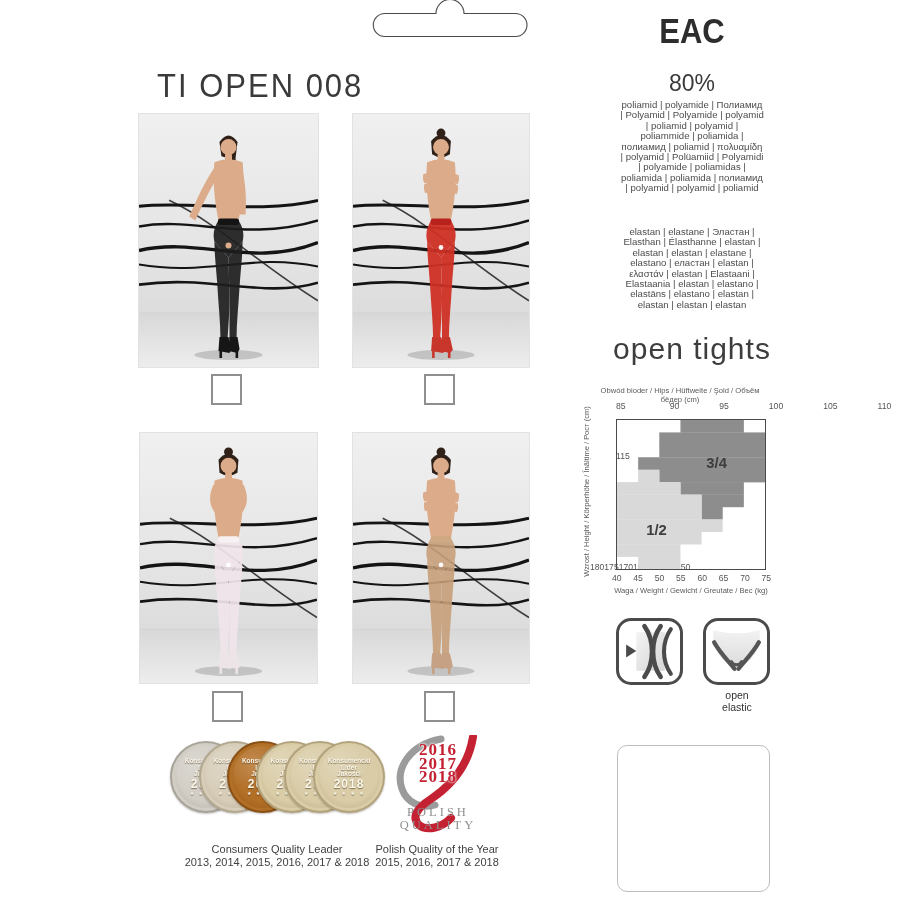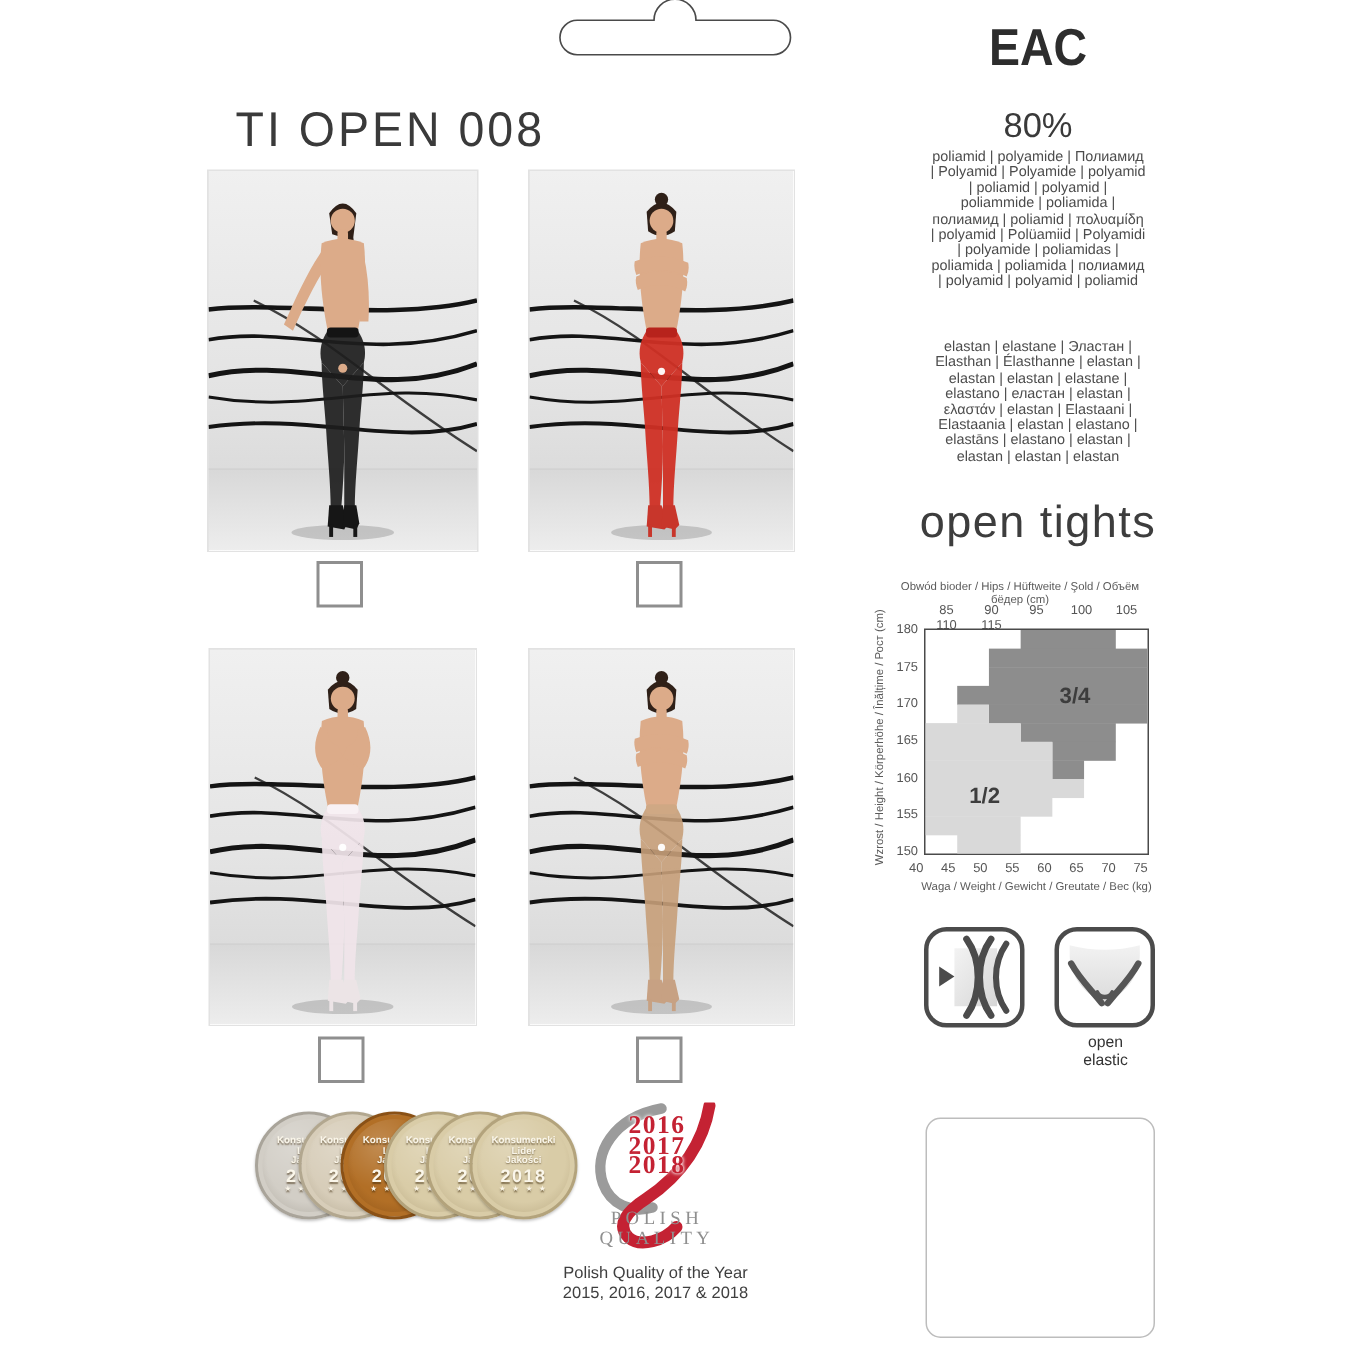--- a/index.html
+++ b/index.html
@@ -35,28 +35,28 @@
   
   .rc-center{left:600px;width:184px;text-align:center;}
   #pct80{top:70px;font-size:23px;color:#3a3a3a;}
   #poly-lines{top:100px;font-size:9.6px;line-height:10.4px;color:#4c4c4c;}
   #pct20{top:198px;font-size:23px;color:#3a3a3a;}
   #elas-lines{top:227px;font-size:9.6px;line-height:10.4px;color:#4c4c4c;}
   #product-type{top:332px;font-size:30px;color:#3d3d3d;letter-spacing:1px;font-weight:400;}
 
   
   #hips-label{left:589px;top:386px;width:182px;text-align:center;font-size:7.6px;color:#5a5a5a;}
-  #hips-ticks{left:616px;top:401px;width:150px;display:grid;grid-template-columns:repeat(5,1fr);
-              font-size:8.6px;color:#555;text-align:center;}
-  #height-ticks{left:590px;top:414px;width:22px;height:158px;display:flex;flex-direction:column;
+  #hips-ticks{left:616px;top:401px;width:150px;display:grid;grid-template-columns:repeat(6,1fr);
+              font-size:8.6px;color:#555;gap:40px;}
+  #height-ticks{left:590px;top:414px;width:22px;height:158px;display:flex;flex-direction:row;
                 justify-content:space-between;align-items:flex-end;font-size:8.6px;color:#555;}
   #chart-box{left:616px;top:419px;width:150px;height:151px;border:1.5px solid #4a4a4a;box-sizing:border-box;}
   #chart-box svg{display:block;width:100%;height:100%;}
   #weight-ticks{left:606px;top:573px;width:171px;display:grid;grid-template-columns:repeat(8,1fr);
-                font-size:8.6px;color:#555;text-align:left;}
+                font-size:8.6px;color:#555;text-align:center;}
   #weight-label{left:601px;top:586px;width:180px;text-align:center;font-size:7.6px;color:#5a5a5a;}
   #height-label{left:491px;top:487px;width:190px;text-align:center;font-size:7.6px;color:#5a5a5a;
                 transform:rotate(-90deg);transform-origin:center;}
 
   
   .feature-icon{width:67px;height:67px;border:3.5px solid #4b4b4b;border-radius:15px;box-sizing:border-box;
                 background:#fff;}
   #feature-icon-elastic{left:616px;top:618px;}
   #feature-icon-crotch{left:703px;top:618px;}
   .feature-caption{top:690px;width:110px;text-align:center;font-size:10.5px;line-height:11.5px;color:#333;}
@@ -385,20 +385,24 @@
       <div class="medal" style="left: 143px; background: radial-gradient(circle at 35% 30%, rgba(255, 255, 255, 0.2), transparent 45%), radial-gradient(circle at 50% 45%, rgb(217, 204, 167) 55%, rgb(179, 163, 124) 98%); border: 2px solid rgb(179, 163, 124); box-shadow: rgb(217, 204, 167) 0px 0px 0px 3px inset, rgba(0, 0, 0, 0.25) 0px 1px 2px;">
         <div class="medal-inner">
           <div class="m-l">Konsumencki</div>
           <div class="m-l">Lider</div>
           <div class="m-l">Jakości</div>
           <div class="m-year">2018</div>
           <div class="m-stars">★ ★ ★ ★</div>
         </div>
       </div>
     </div>
+  <div id="medal-caption" class="abs">
+      <div>Consumers Quality Leader</div>
+      <div>2013, 2014, 2015, 2016, 2017 &amp; 2018</div>
+    </div>
 
   <div id="pq-logo" class="abs">
     <svg viewBox="0 0 106 102" style="position:absolute;left:0;top:0;width:100%;height:100%">
       <path d="M56,4 C24,10 10,34 17,54 C22,68 36,74 50,70" stroke="#9b9b9b" stroke-width="7" fill="none" stroke-linecap="round"></path>
       <path d="M88,2 C84,26 70,48 46,64 C32,73 26,82 34,90 C42,97 58,92 66,83" stroke="#c42233" stroke-width="8" fill="none" stroke-linecap="round"></path>
     </svg>
     <div id="pq-years">
         <div>2016</div>
         <div>2017</div>
         <div>2018</div>

